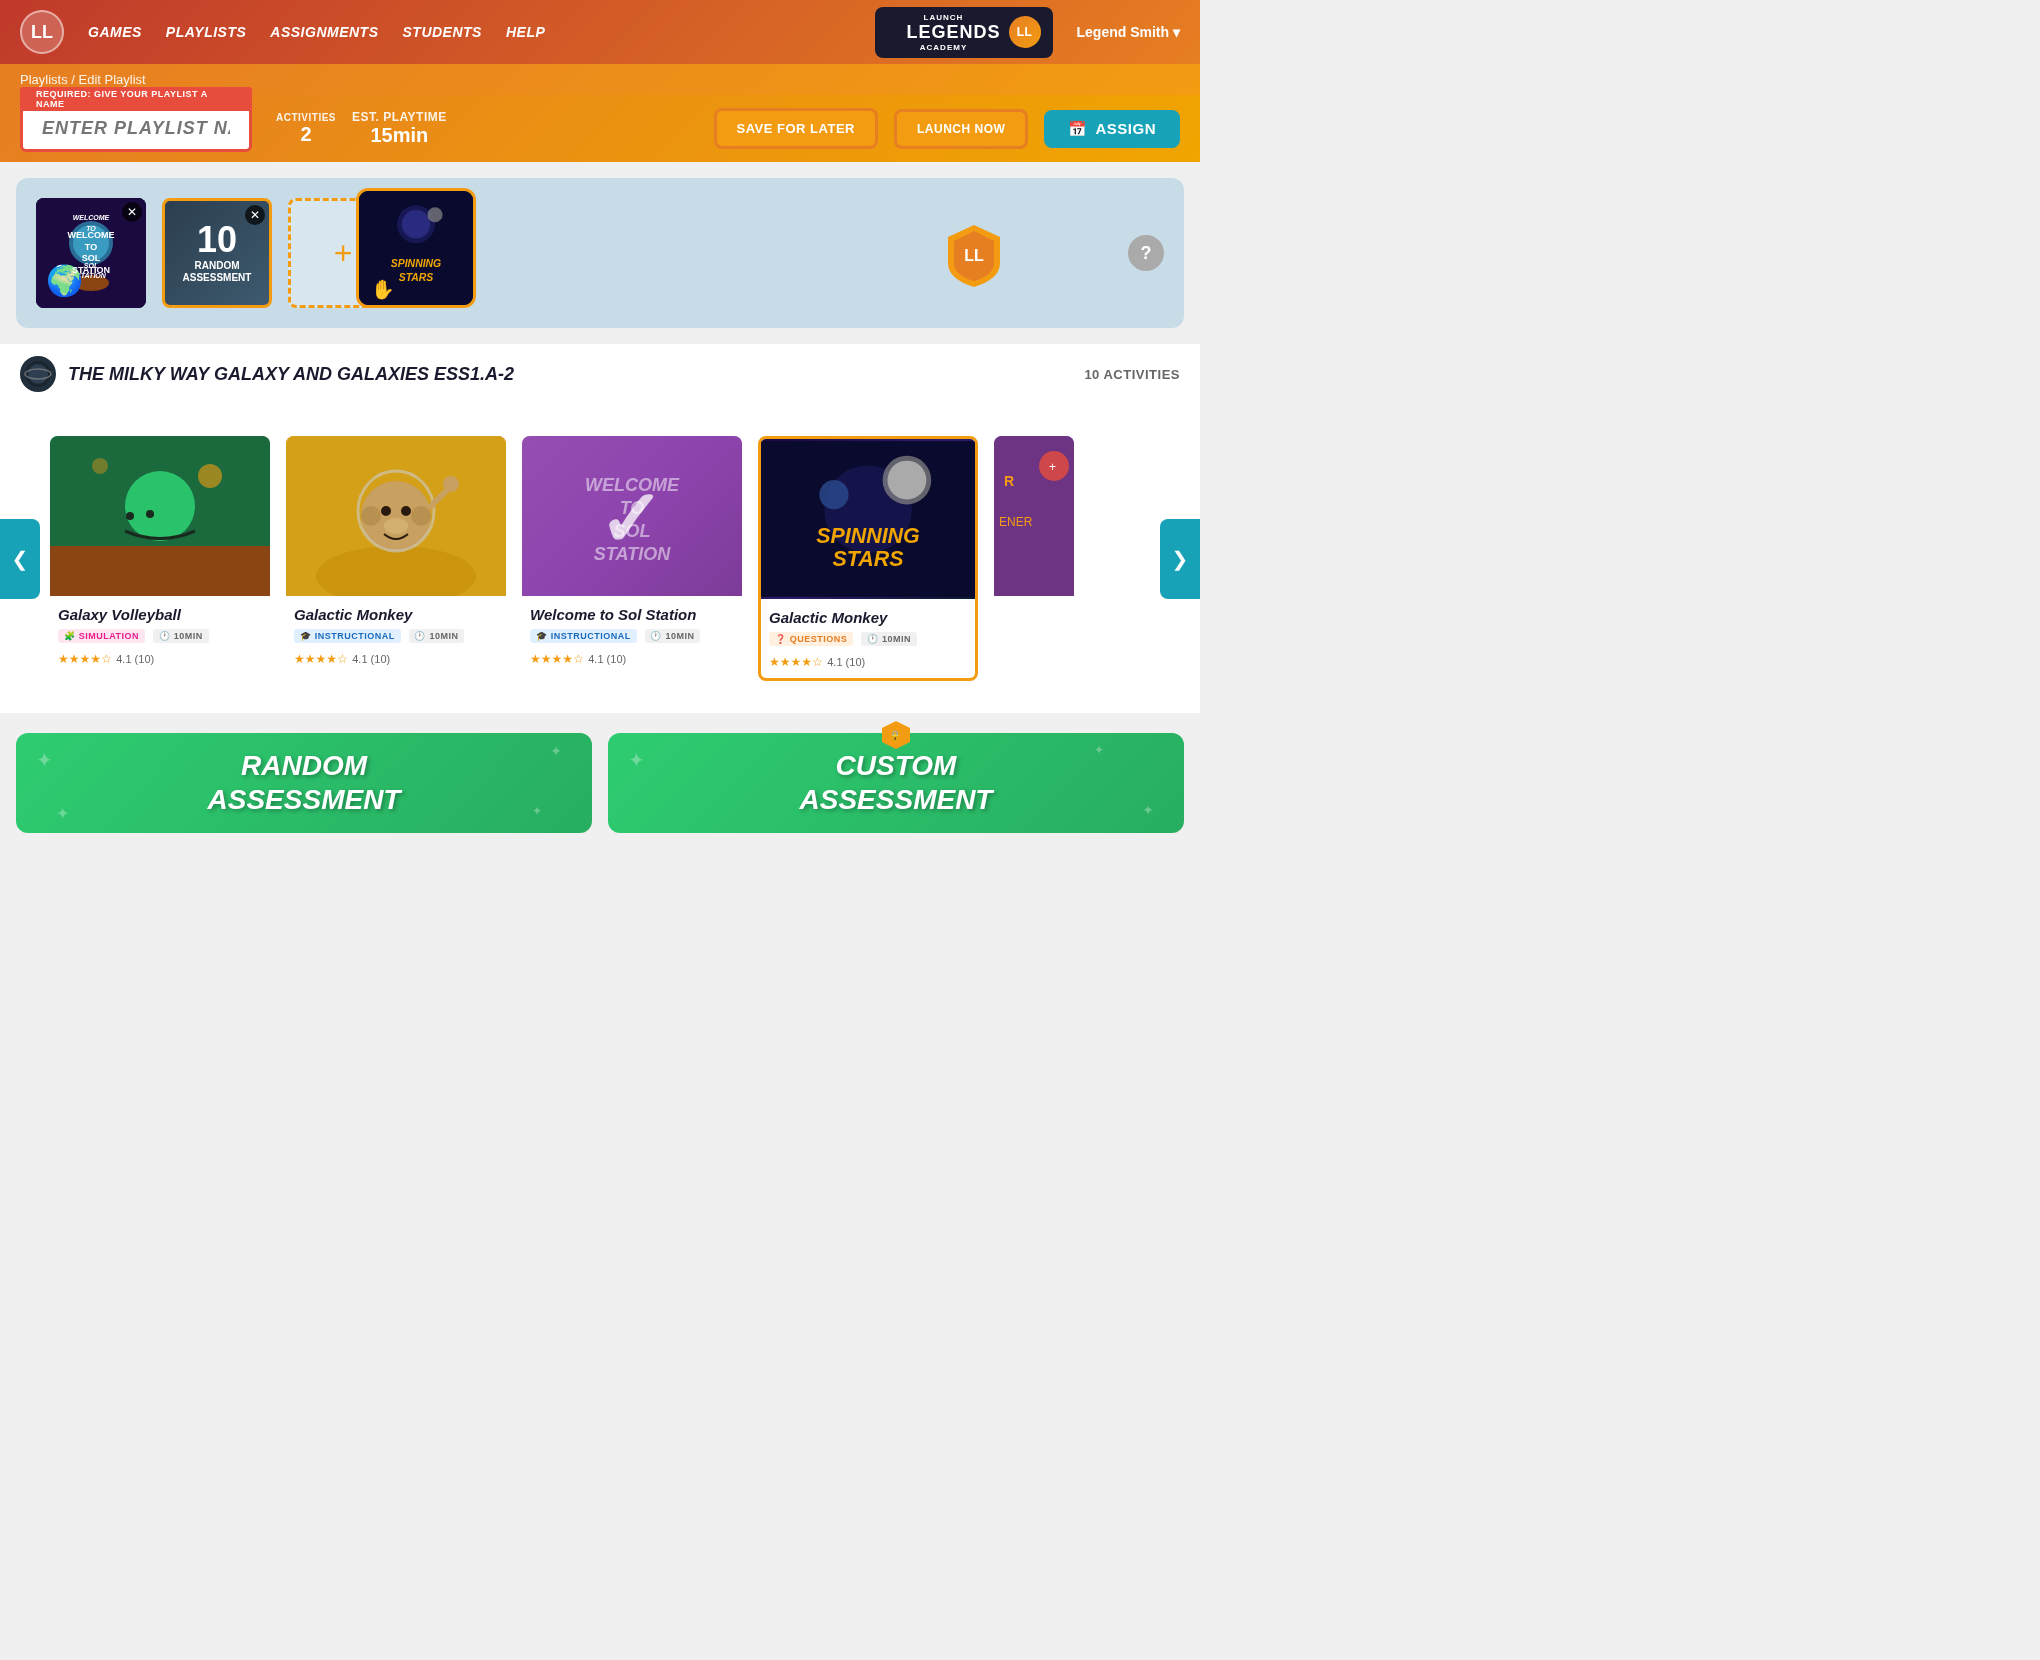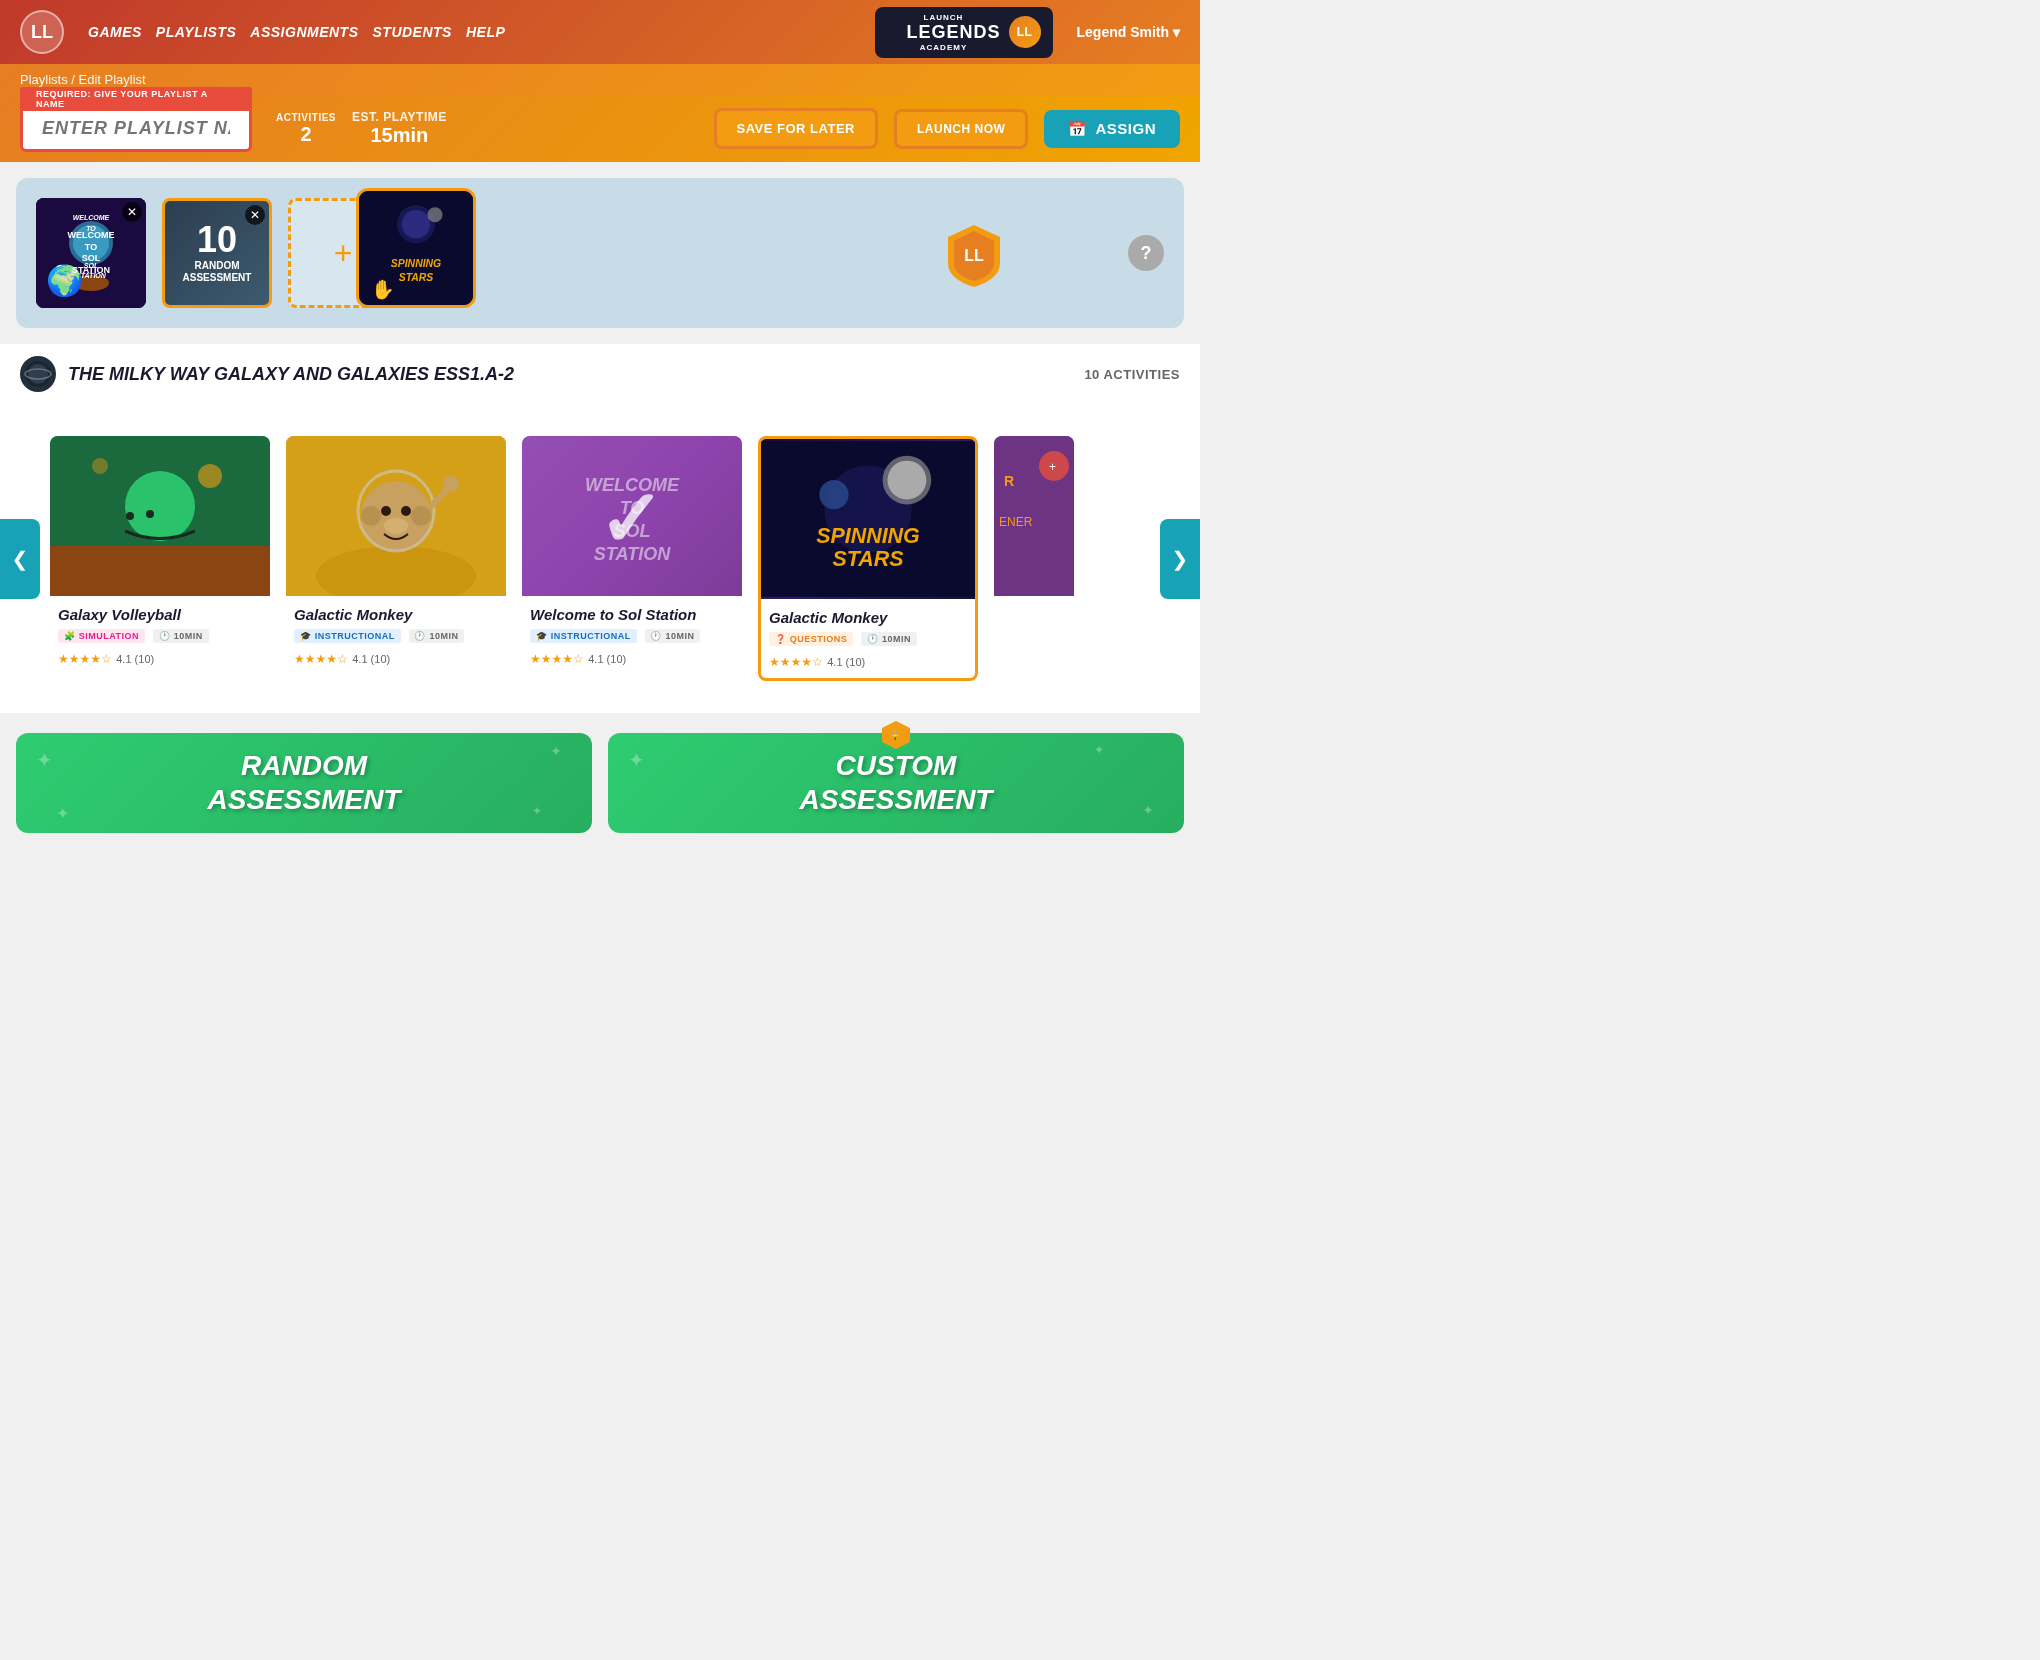--- a/index.html
+++ b/index.html
@@ -15,21 +15,21 @@
       gap: 24px;
     }
     .nav-logo {
       width: 44px; height: 44px;
       background: rgba(255,255,255,0.2);
       border-radius: 50%;
       display: flex; align-items: center; justify-content: center;
       color: white; font-weight: bold; font-size: 18px;
       border: 2px solid rgba(255,255,255,0.5);
     }
-    .nav-links { display: flex; gap: 14px; flex: 1; }
+    .nav-links { display: flex; gap: 24px; flex: 1; }
     .nav-link {
       color: white;
       text-decoration: none;
       font-weight: bold;
       font-size: 14px;
       letter-spacing: 0.5px;
       cursor: pointer;
       font-style: italic;
     }
     .launch-legends-badge {

